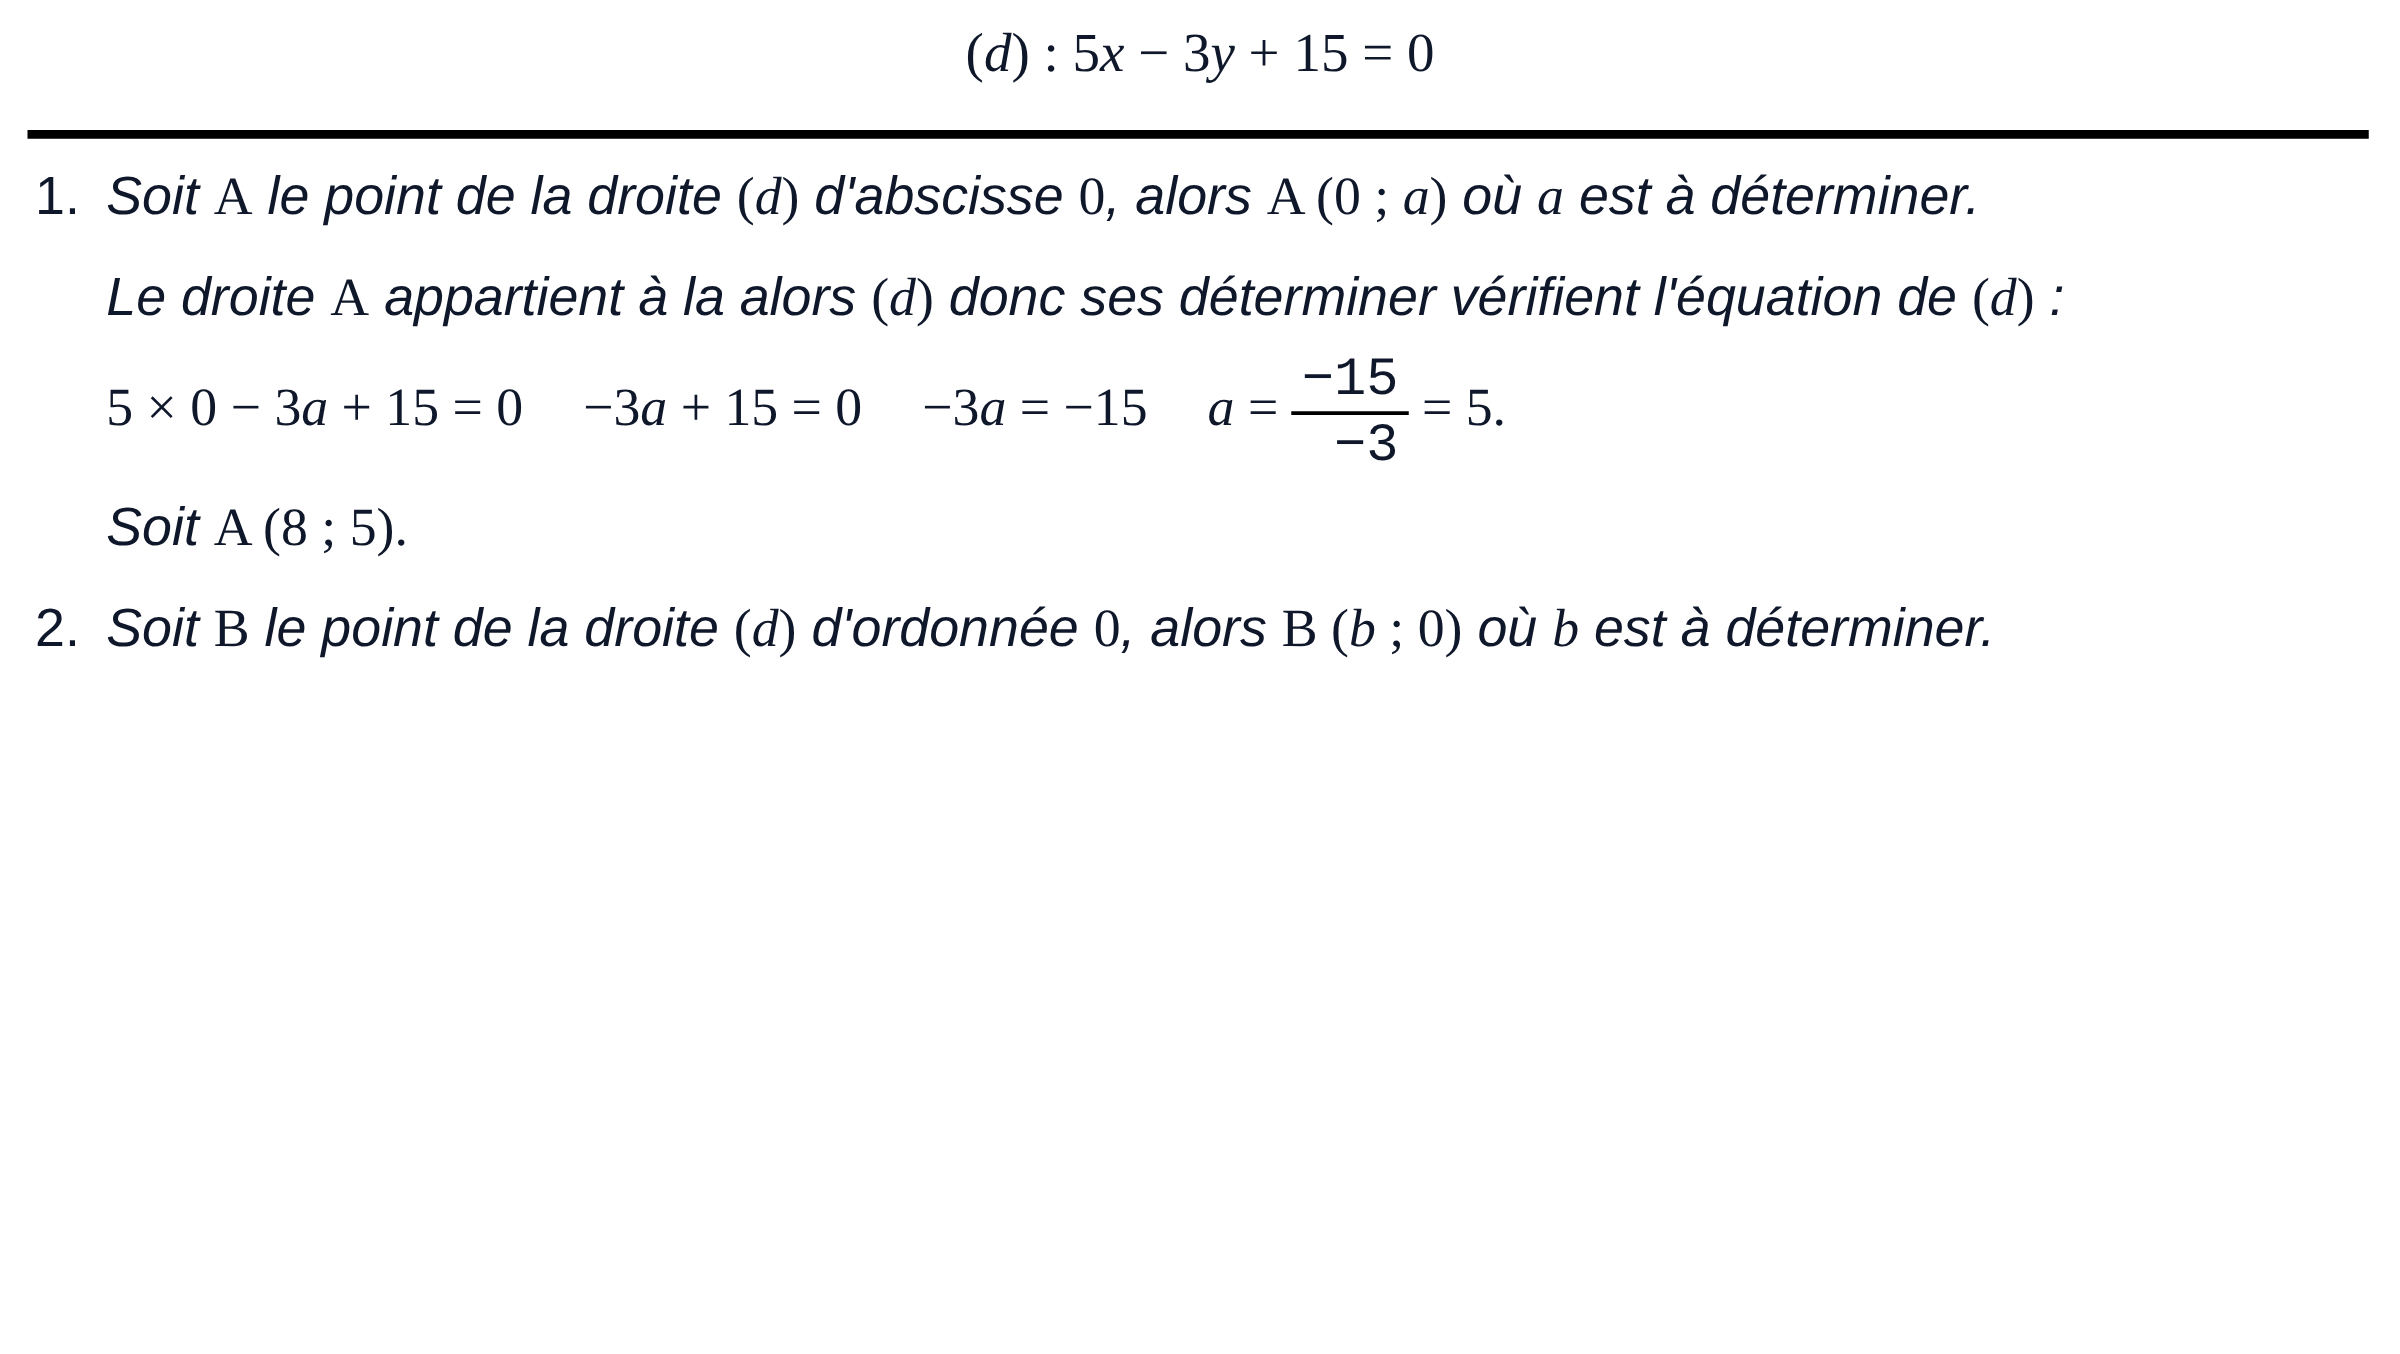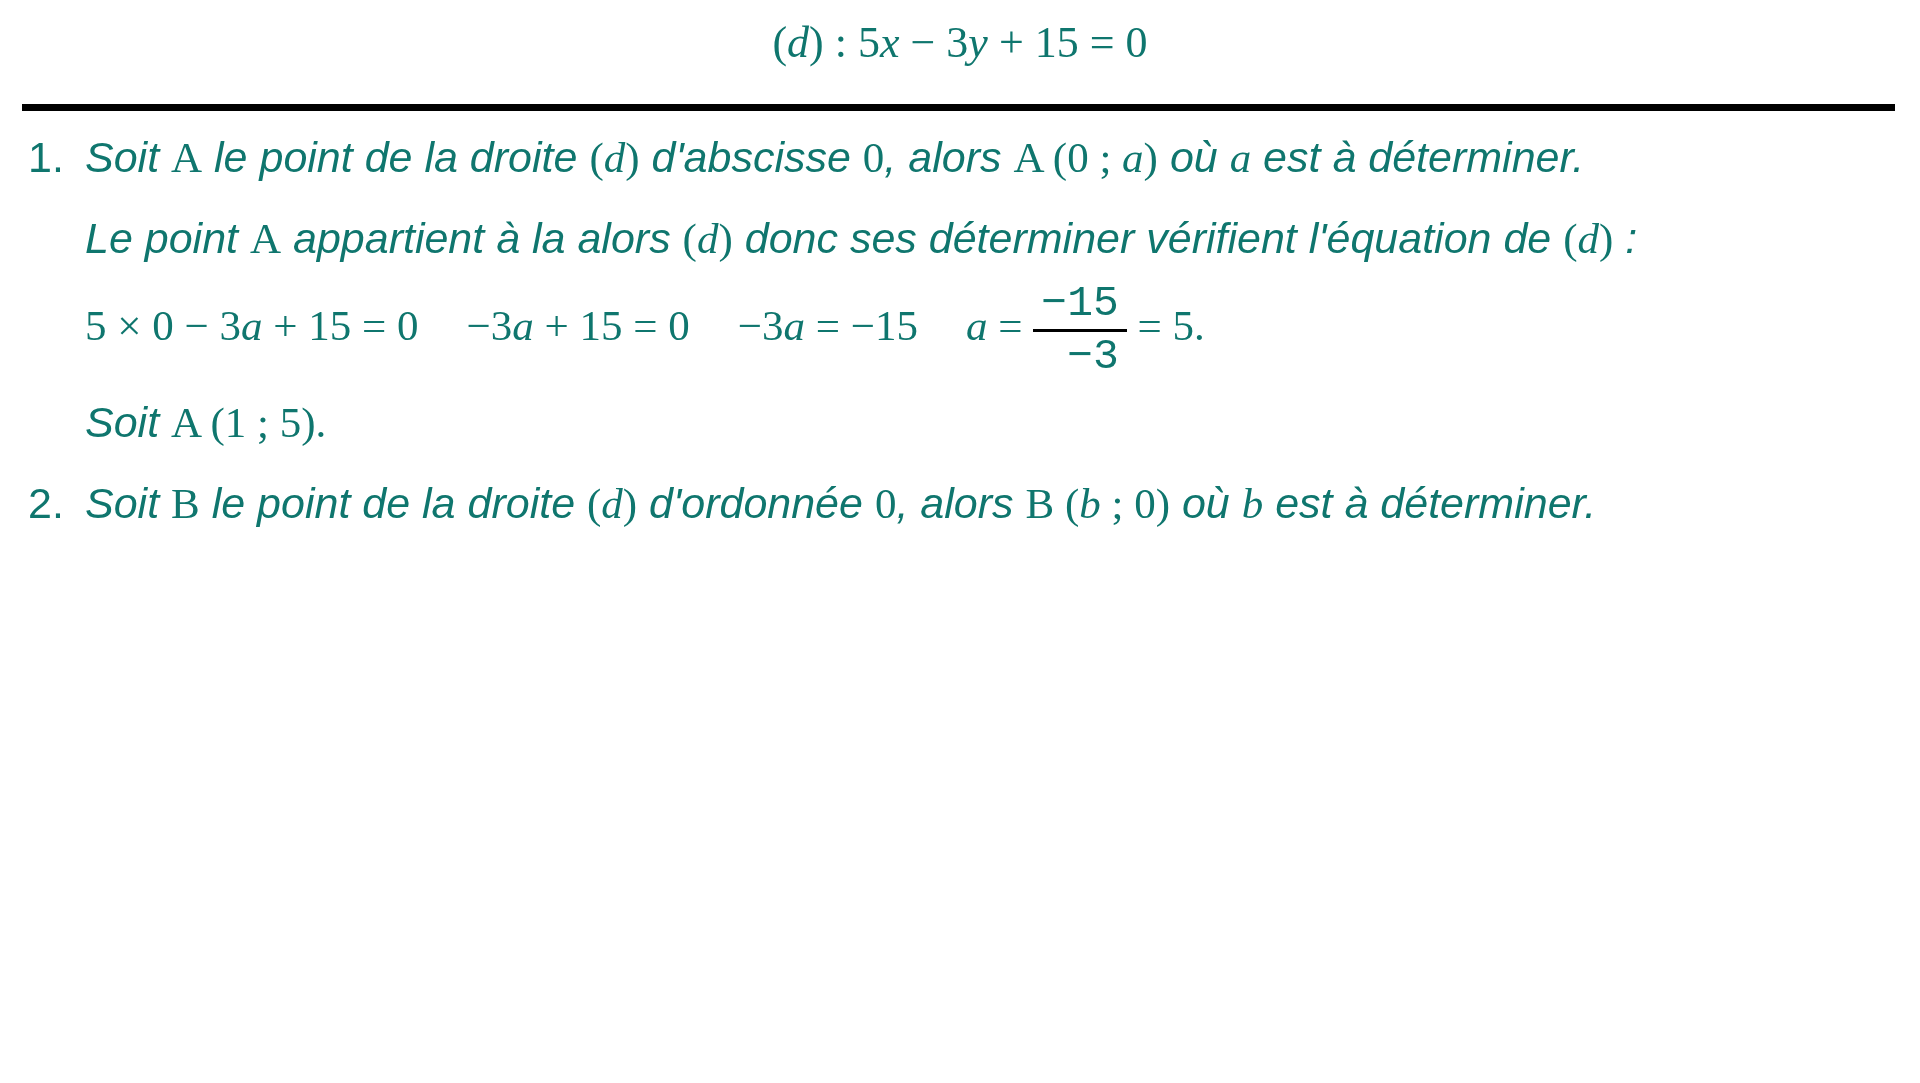--- a/index.html
+++ b/index.html
@@ -5,21 +5,21 @@
   html, body {
     margin: 0;
     padding: 0;
     background: #ffffff;
   }
   .page {
     position: relative;
     width: 1920px;
     height: 1083px;
     background: #ffffff;
-    color: #0f766e;
+    color: #0f172a;
     overflow: hidden;
     font-size: 43px;
   }
   
   .sf { font-family: "Liberation Sans", sans-serif; font-style: italic; }
   .rm { font-family: "Liberation Serif", serif; font-style: normal; }
   .it { font-family: "Liberation Serif", serif; font-style: italic; }
 
   .title-row {
     margin-top: 12px;
@@ -83,23 +83,23 @@
   <div class="title-row"><span class="rm">(</span><span class="it">d</span><span class="rm">) : 5</span><span class="it">x</span><span class="rm"> − 3</span><span class="it">y</span><span class="rm"> + 15 = 0</span></div>
 
   <div class="rule"></div>
 
   <div class="content">
 
     <div class="item">
       <span class="item-num">1.</span>
       <div class="item-body">
         <div class="line"><span class="sf">Soit </span><span class="rm">A</span><span class="sf"> le point de la droite </span><span class="rm">(</span><span class="it">d</span><span class="rm">)</span><span class="sf"> d'abscisse </span><span class="rm">0</span><span class="sf">, alors </span><span class="rm">A (0 ; </span><span class="it">a</span><span class="rm">)</span><span class="sf"> où </span><span class="it">a</span><span class="sf"> est à déterminer.</span></div>
-        <div class="line"><span class="sf">Le point </span><span class="rm">A</span><span class="sf"> appartient à la alors </span><span class="rm">(</span><span class="it">d</span><span class="rm">)</span><span class="sf"> donc ses déterminer vérifient l'équation de </span><span class="rm">(</span><span class="it">d</span><span class="rm">)</span><span class="sf"> :</span></div>
+        <div class="line"><span class="sf">Le droite </span><span class="rm">A</span><span class="sf"> appartient à la alors </span><span class="rm">(</span><span class="it">d</span><span class="rm">)</span><span class="sf"> donc ses déterminer vérifient l'équation de </span><span class="rm">(</span><span class="it">d</span><span class="rm">)</span><span class="sf"> :</span></div>
         <div class="line"><span class="rm">5 × 0 − 3</span><span class="it">a</span><span class="rm"> + 15 = 0</span><span class="gap"></span><span class="rm">−3</span><span class="it">a</span><span class="rm"> + 15 = 0</span><span class="gap"></span><span class="rm">−3</span><span class="it">a</span><span class="rm"> = −15</span><span class="gap"></span><span class="it">a</span><span class="rm"> = </span><span class="frac"><span class="fnum">−15</span><span class="fden">−3</span></span><span class="rm"> = 5.</span></div>
-        <div class="line"><span class="sf">Soit </span><span class="rm">A (1 ; 5).</span></div>
+        <div class="line"><span class="sf">Soit </span><span class="rm">A (8 ; 5).</span></div>
       </div>
     </div>
 
     <div class="item">
       <span class="item-num">2.</span>
       <div class="item-body">
         <div class="line"><span class="sf">Soit </span><span class="rm">B</span><span class="sf"> le point de la droite </span><span class="rm">(</span><span class="it">d</span><span class="rm">)</span><span class="sf"> d'ordonnée </span><span class="rm">0</span><span class="sf">, alors </span><span class="rm">B (</span><span class="it">b</span><span class="rm"> ; 0)</span><span class="sf"> où </span><span class="it">b</span><span class="sf"> est à déterminer.</span></div>
       </div>
     </div>
 

